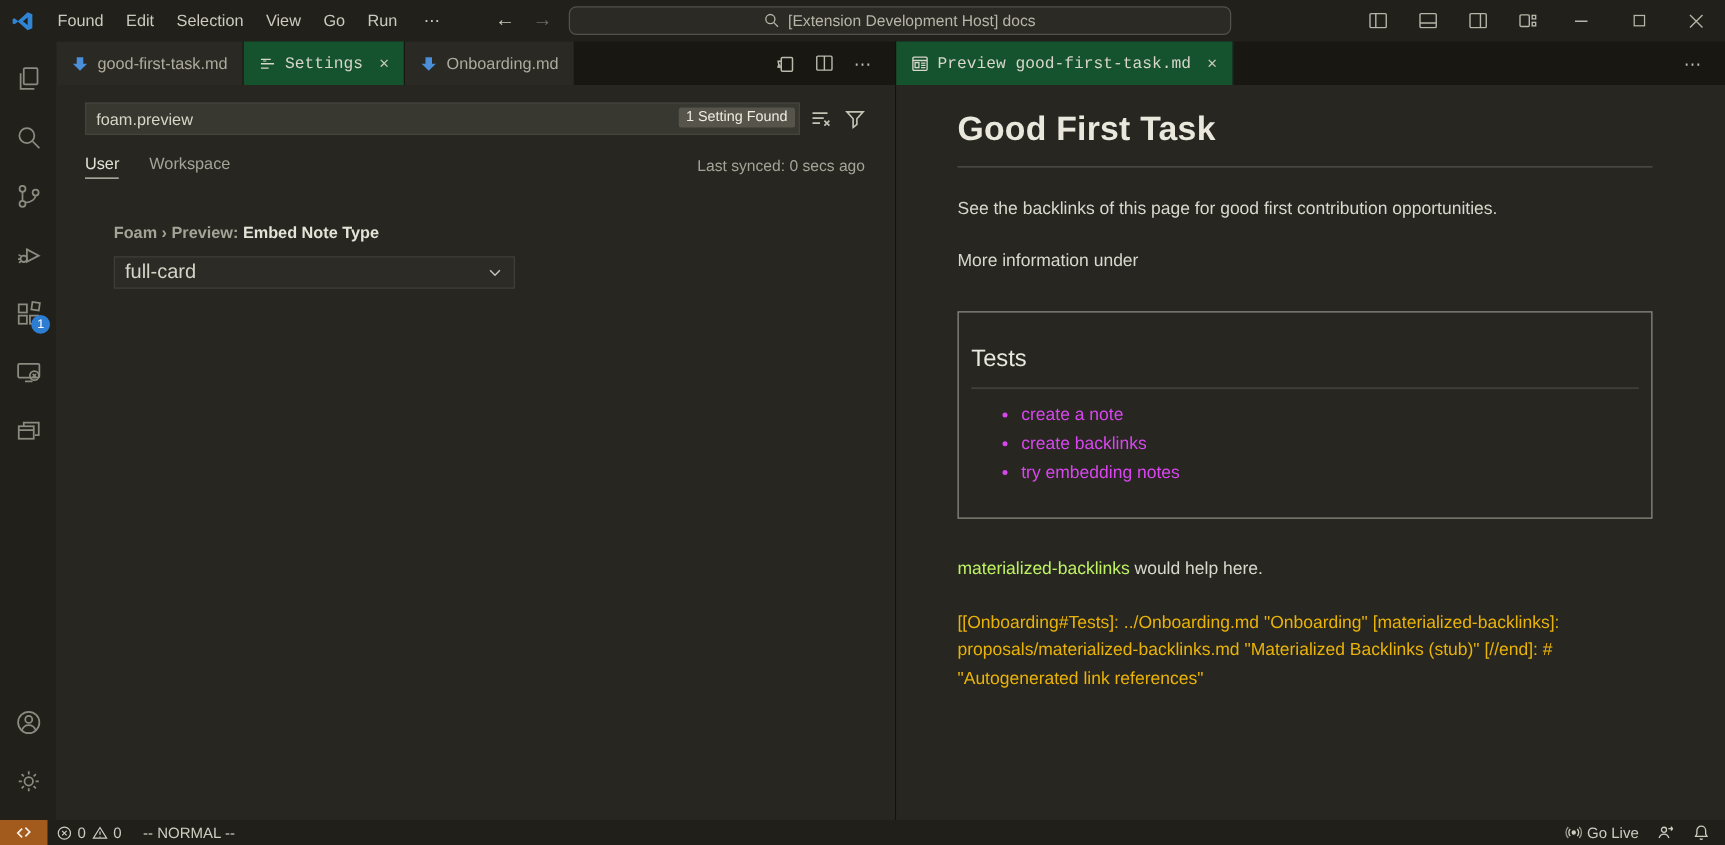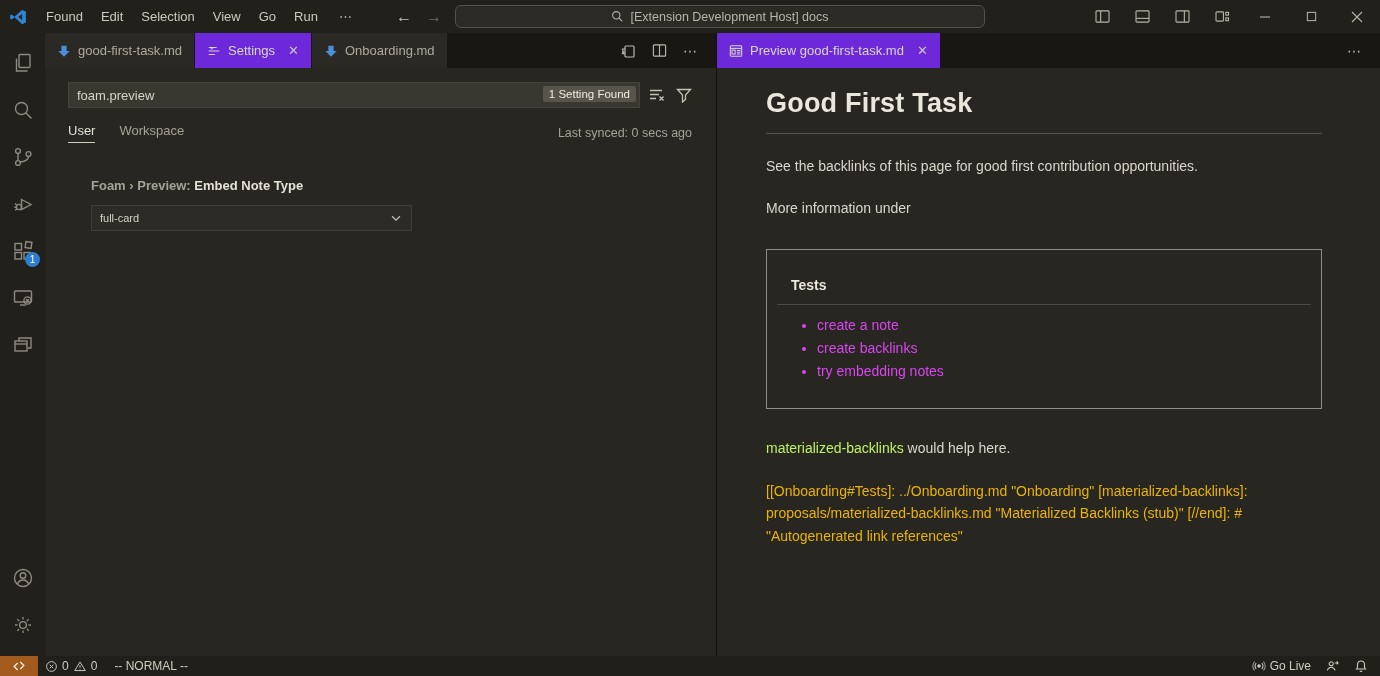--- a/index.html
+++ b/index.html
@@ -32,21 +32,21 @@
     background:#2d7ed3; color:#fff; font-size:10px; display:flex; align-items:center; justify-content:center; }
   .act-bottom { margin-top:auto; margin-bottom:8px; display:flex; flex-direction:column; align-items:center; }
 
   .pane { display:flex; flex-direction:column; min-width:0; }
   .pane.left { width:671px; flex:0 0 671px; }
   .pane.right { flex:1 1 auto; }
   .group-divider { width:1px; background:#121110; flex:0 0 1px; }
 
   .tabbar { height:35px; background:#181712; display:flex; align-items:stretch; flex:0 0 35px; }
   .tab { display:flex; align-items:center; gap:7px; padding:0 12px; font-size:13px; color:#aeab9e; background:#2a2923; border-right:1px solid #181712; }
-  .tab.active { background:#6d28d9; color:#d9d6ca; }
+  .tab.active { background:#14532d; color:#d9d6ca;font-family:Liberation Mono, monospace; }
   .tab .tab-close { color:#c9c6ba; margin-left:6px; }
   .tabbar-actions { margin-left:auto; display:flex; align-items:center; gap:16px; padding-right:18px; color:#bcb9ad; }
   .more-dots { font-size:14px; letter-spacing:1px; color:#bcb9ad; }
 
   
   .settings-body { flex:1; background:#272621; padding:14px 24px 0 23px; overflow:hidden; }
   .search-row { display:flex; align-items:center; gap:8px;justify-content:flex-end; }
   .searchbox { position:relative; flex:1; }
   .searchbox input { width:100%; height:26px; background:#393830; border:1px solid #45443c; color:#d8d5c9;
     font-size:13px; padding:0 118px 0 8px; outline:none; font-family:"Liberation Sans", sans-serif; }
@@ -55,29 +55,29 @@
   .search-icons { display:flex; align-items:center; gap:10px; color:#c6c3b6; }
   .scope-row { margin-top:13px; display:flex; align-items:center; font-size:13px; height:23px; }
   .scope-tab { margin-right:24px; padding-bottom:4px; color:#a5a296; }
   .scope-tab.active { color:#e3e0d5; border-bottom:1px solid #cfccc0; }
   .sync-status { margin-left:auto; color:#a5a296; font-size:12.5px; }
   .setting-block { margin:34px 0 0 23px; }
   .setting-title { font-size:13px; }
   .setting-category { color:#a5a296; font-weight:bold; }
   .setting-name { color:#e5e2d7; font-weight:bold; }
   .setting-select { margin-top:12px; width:321px; height:26px; background:#2c2b25; border:1px solid #403e36;
-    display:flex; align-items:center; font-size:11px; color:#d6d3c7; padding:0 8px; justify-content:space-between; }
+    display:flex; align-items:center; font-size:16px; color:#d6d3c7; padding:0 8px; justify-content:space-between; }
 
   
   .preview-body { flex:1; background:#272621; padding:20px 58px 0 49px; overflow:hidden; }
   .md-h1 { font-size:27px; font-weight:600; color:#eae7dd; letter-spacing:0.2px; }
   .md-hr { border:none; border-top:1px solid #54524a; margin:14px 0 0 0; }
   .md-p { font-size:14px; color:#dad7cd; margin-top:23px; line-height:1.35; }
   .md-card { margin-top:31px; border:1px solid #8f8d83; padding:27px 10px 22px 10px; }
-  .md-h2 { font-size:14px; font-weight:700; color:#eae7dd;margin-left:14px; }
+  .md-h2 { font-size:19px; font-weight:400; color:#eae7dd; }
   .md-card hr { border:none; border-top:1px solid #4c4a42; margin:11px 0 2px 0; }
   .md-card ul { margin:12px 0 4px 0; padding-left:40px; }
   .md-card li { font-size:14px; color:#d946ef; margin:7px 0; }
   .md-link { color:#bef264; cursor:pointer; }
   .md-refs { font-size:14px; color:#eab308; margin-top:22px; line-height:1.62; max-width:502px; }
   .help-line { margin-top:30px; }
 
   
   .statusbar { height:20px; background:#201f1a; display:flex; align-items:center; font-size:12px; color:#cfccc0; flex:0 0 20px; }
   .remote-block { width:38px; height:20px; background:#a25b1c; color:#f2efe6; display:flex; align-items:center; justify-content:center; }

